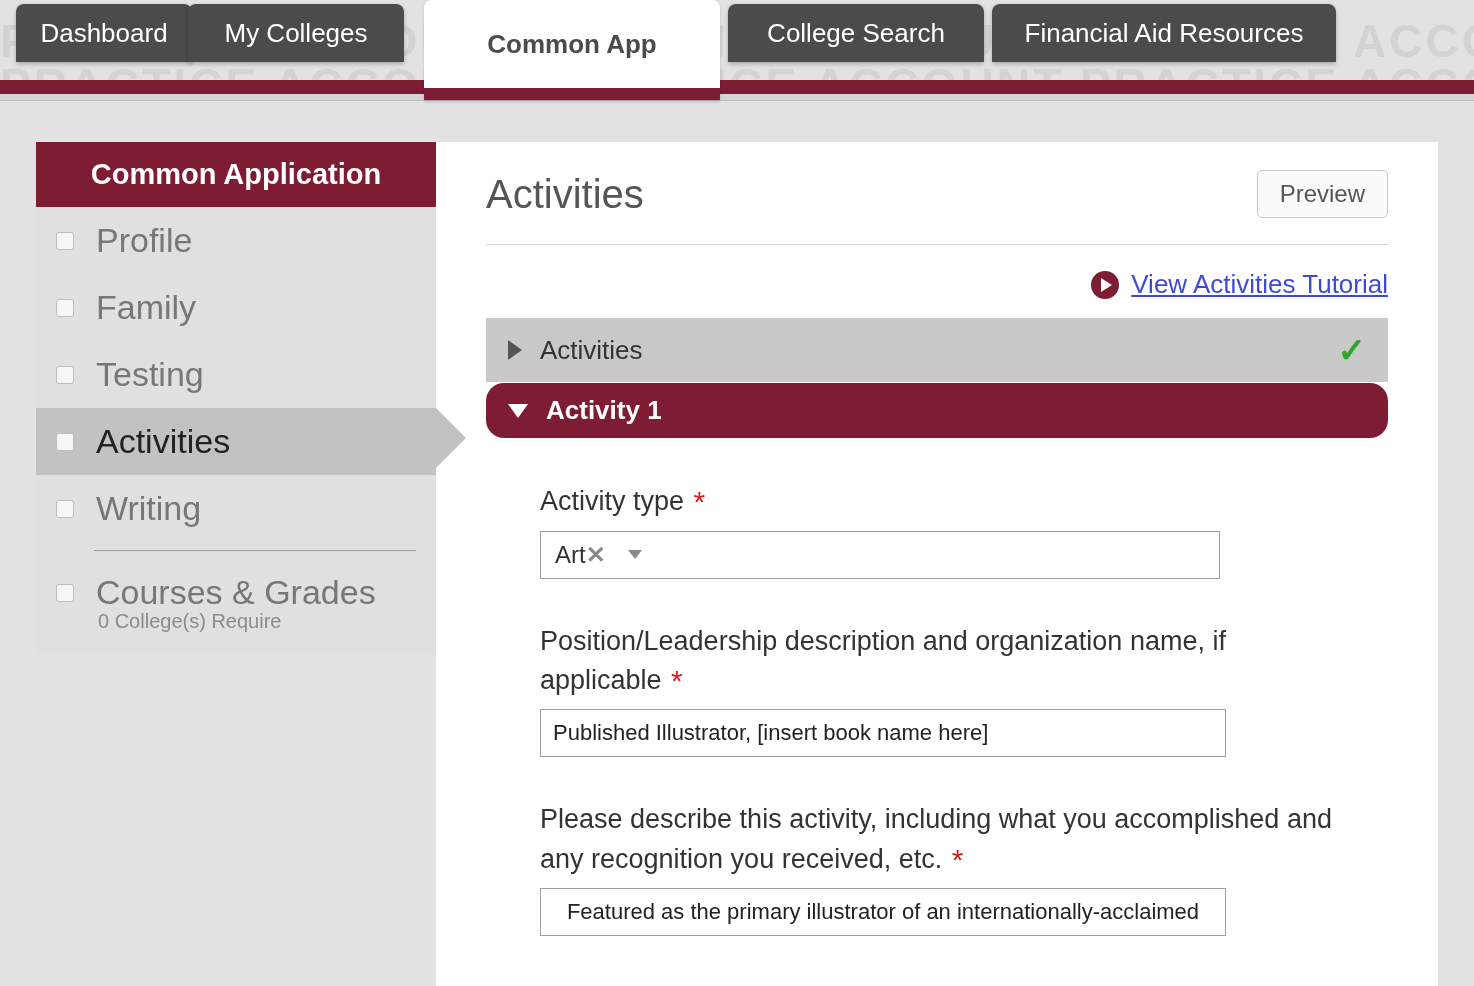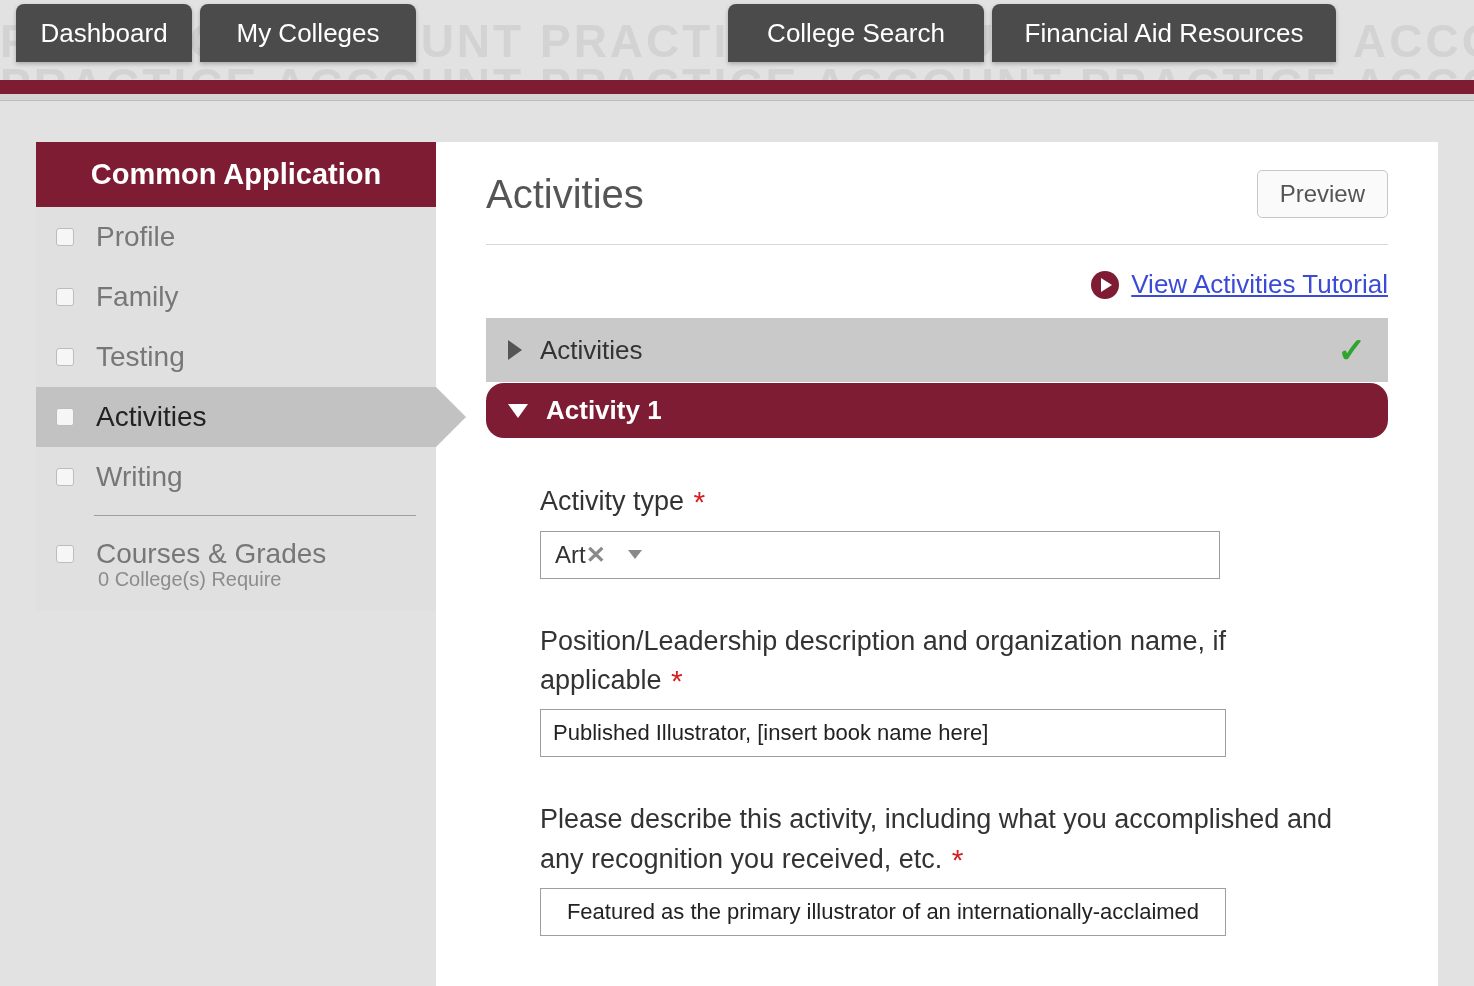--- a/index.html
+++ b/index.html
@@ -56,21 +56,21 @@
   .tab.active {
     top: 0;
     height: 100px;
     background: #fff;
     color: #4b4b4b;
     font-weight: 700;
     border-bottom: 12px solid #7d1c32;
     box-shadow: 0 2px 3px rgba(0,0,0,.15);
   }
   .tab-dashboard { left: 16px;  width: 176px; }
-  .tab-mycolleges{ left: 200px; width: 216px; }
+  .tab-mycolleges{ left: 188px; width: 216px; }
   .tab-commonapp { left: 424px; width: 296px; }
   .tab-search    { left: 728px; width: 256px; }
   .tab-finaid    { left: 992px; width: 344px; }
 
   .maroon-strip {
     position: absolute;
     top: 80px;
     left: 0;
     width: 100%;
     height: 14px;
@@ -111,21 +111,21 @@
     font-size: 29px;
     font-weight: 700;
     padding: 16px 24px;
     text-align: center;
   }
   .side-item {
     display: flex;
     align-items: center;
     padding: 14px 20px 14px 20px;
     color: #777;
-    font-size: 28px;
+    font-size: 34px;
     cursor: pointer;
     position: relative;
   }
   .side-item .cb {
     width: 18px;
     height: 18px;
     border: 1px solid #bdbdbd;
     background: #f6f6f6;
     border-radius: 3px;
     margin-right: 22px;
@@ -301,20 +301,21 @@
 </style>
 </head>
 <body>
 
 <div class="watermark-line wm1">PRACTICE ACCOUNT   PRACTICE ACCOUNT   PRACTICE ACCOUNT   PRACTICE ACCOUNT   PRACTICE ACCOUNT</div>
 <div class="watermark-line wm2">PRACTICE ACCOUNT   PRACTICE ACCOUNT   PRACTICE ACCOUNT   PRACTICE ACCOUNT   PRACTICE ACCOUNT</div>
 
 <div class="tabbar">
   <div class="tab tab-dashboard">Dashboard</div>
   <div class="tab tab-mycolleges">My Colleges</div>
+  <div class="tab tab-commonapp active">Common App</div>
   <div class="tab tab-search">College Search</div>
   <div class="tab tab-finaid">Financial Aid Resources</div>
 </div>
 <div class="maroon-strip"></div>
 <div class="gray-strip"></div>
 
 <div class="page">
 
   <div class="sidebar">
     <div class="sidebar-title">Common Application</div>

